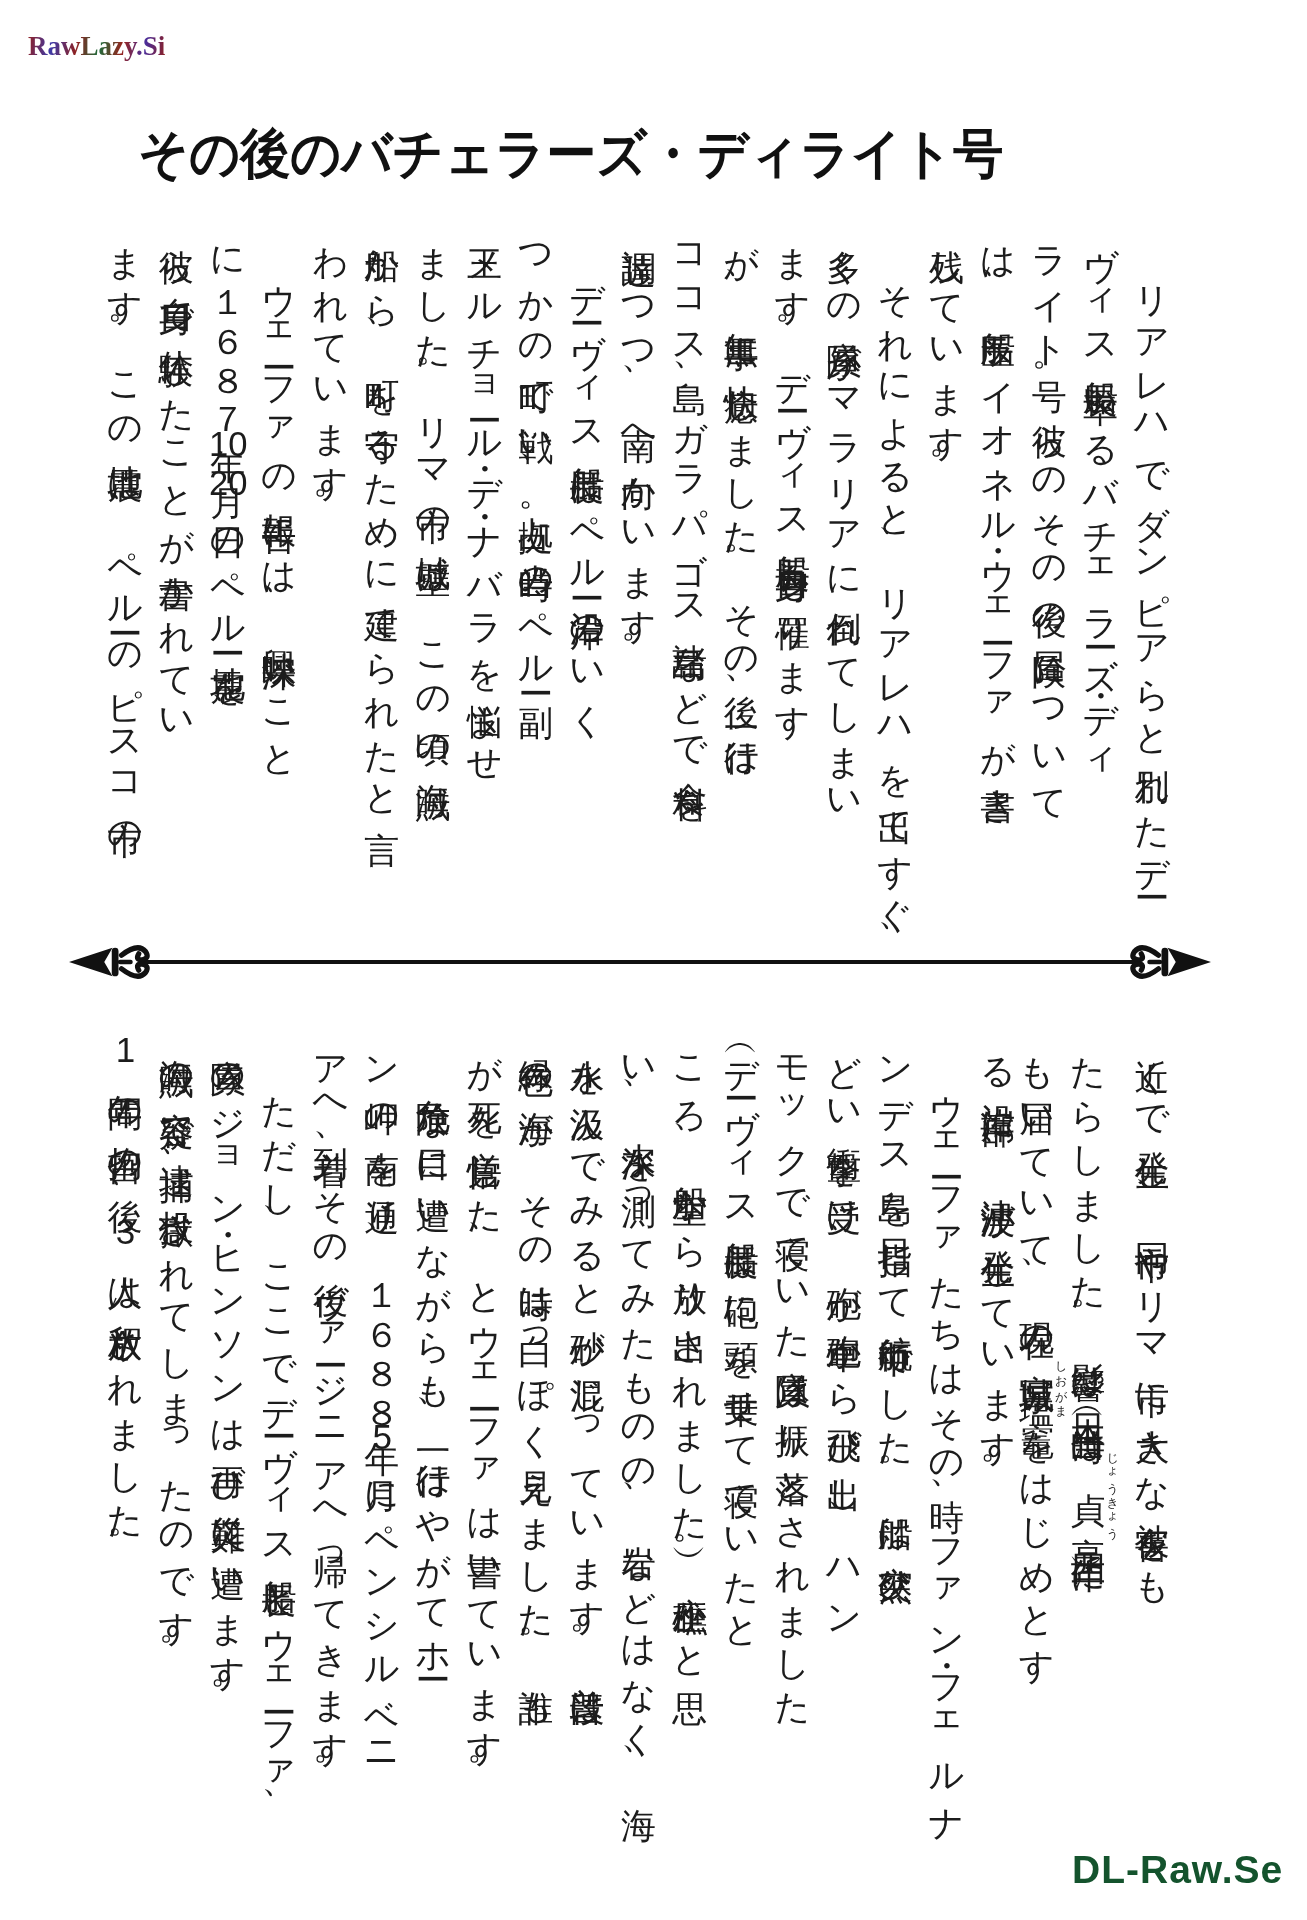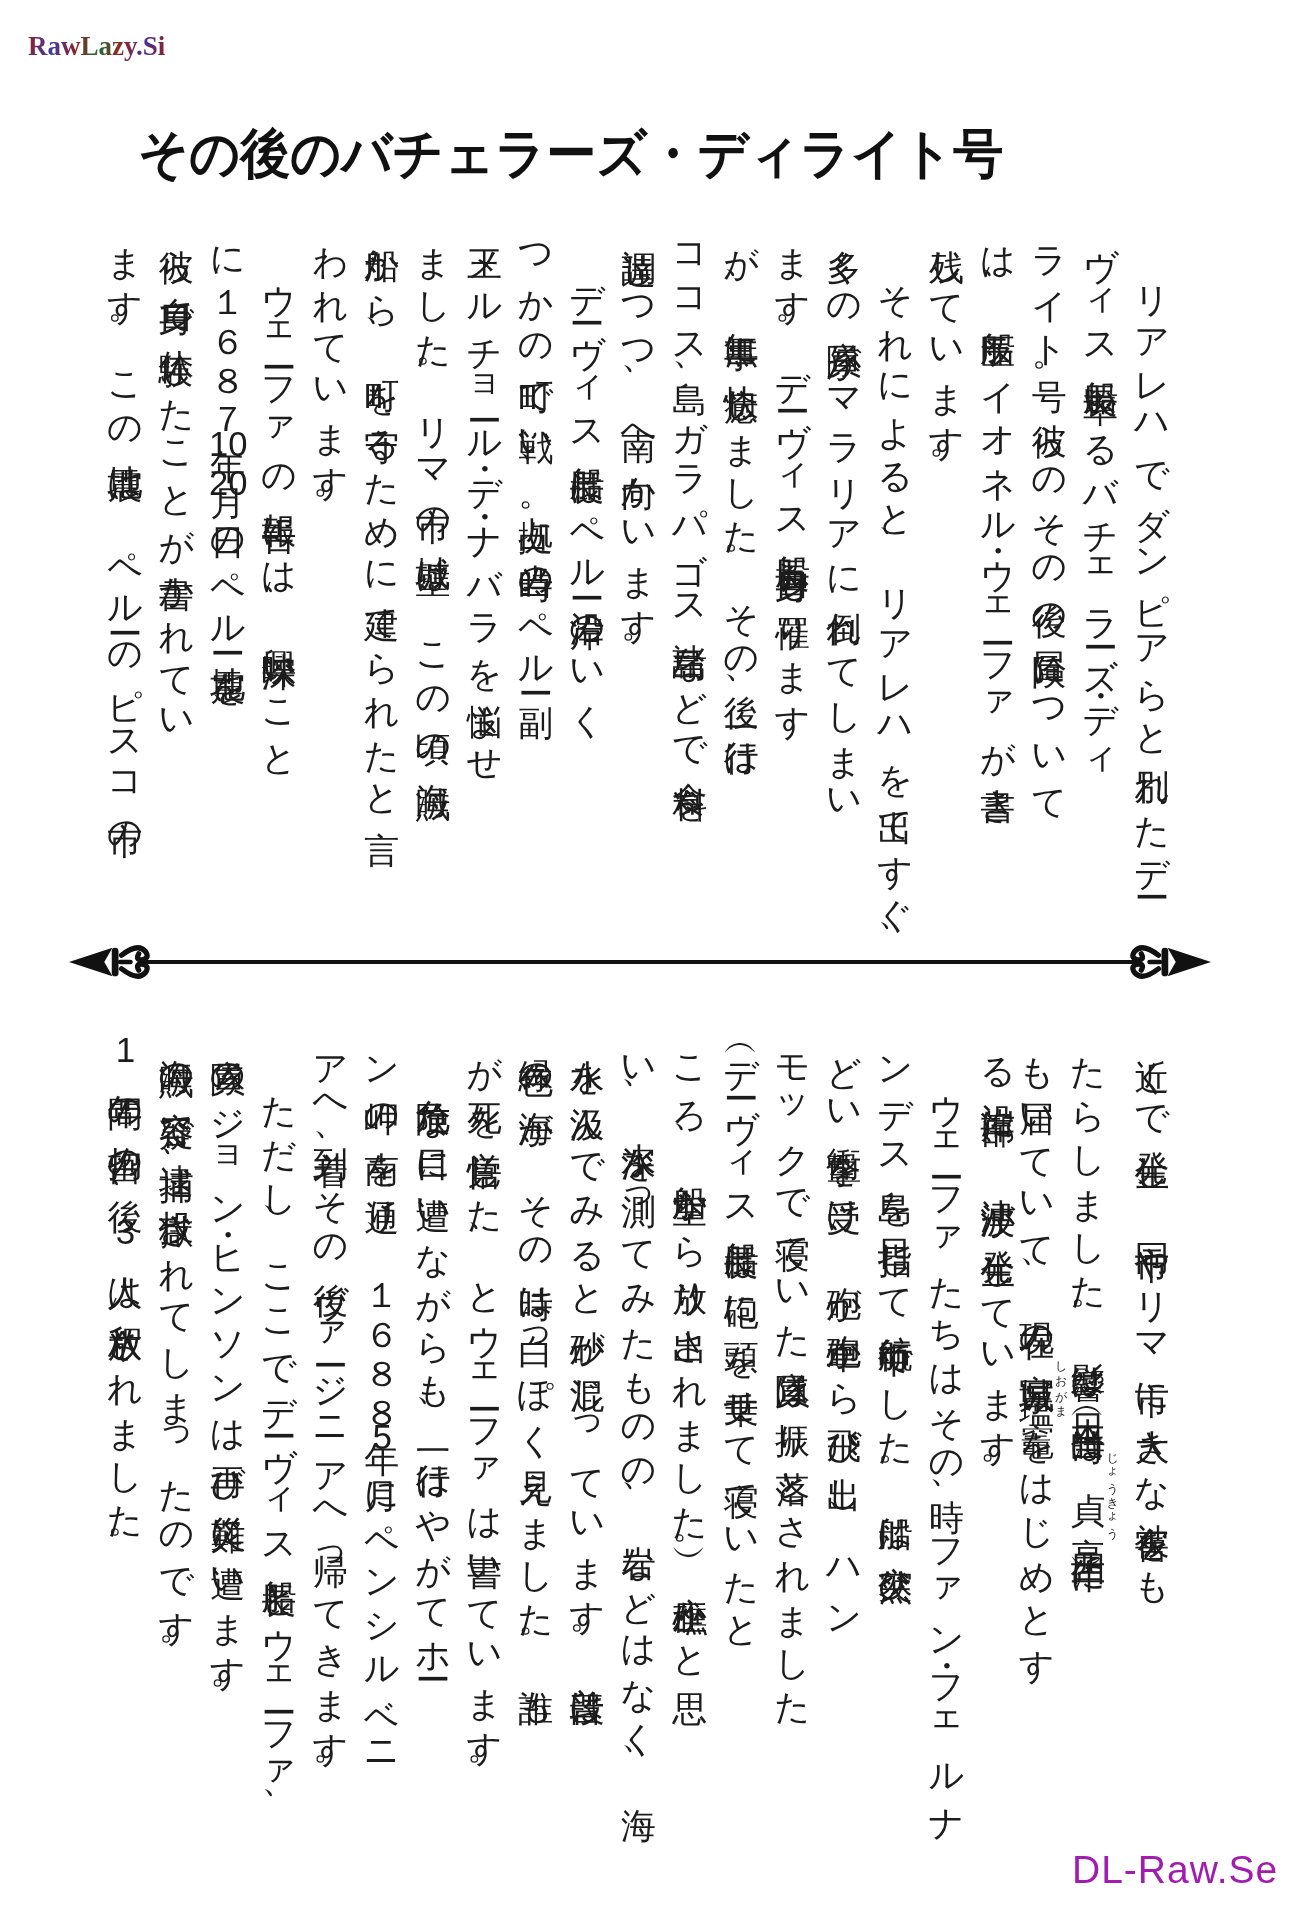--- a/index.html
+++ b/index.html
@@ -29,21 +29,21 @@
     writing-mode:vertical-rl;text-orientation:mixed;
     font-size:35px;line-height:1;letter-spacing:4px;color:#1c1c1c;
     width:35px;flex:0 0 35px;
   }
   .vcol .tcy{text-combine-upright:all;letter-spacing:0;}
   .vcol ruby{ruby-position:over;}
   .vcol rt{font-size:12px;letter-spacing:1px;}
   .divider{position:absolute;left:60px;top:930px;width:1160px;height:64px;}
   .wm-bottom{
     position:absolute;left:1072px;top:1848px;
-    font-size:39px;font-weight:normal;letter-spacing:1px;color:#a21caf;
+    font-size:39px;font-weight:bold;letter-spacing:1px;color:#14532d;
     white-space:nowrap;
   }
 </style>
 </head>
 <body>
 
 <div class="page">
 
   <div class="wm-top">RawLazy.Si</div>
 

